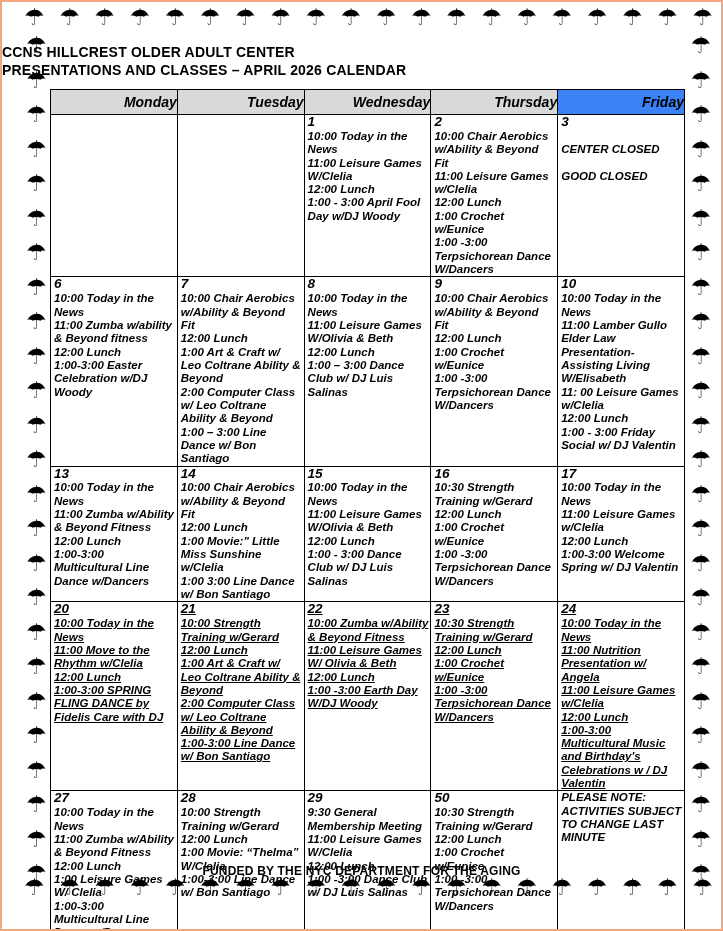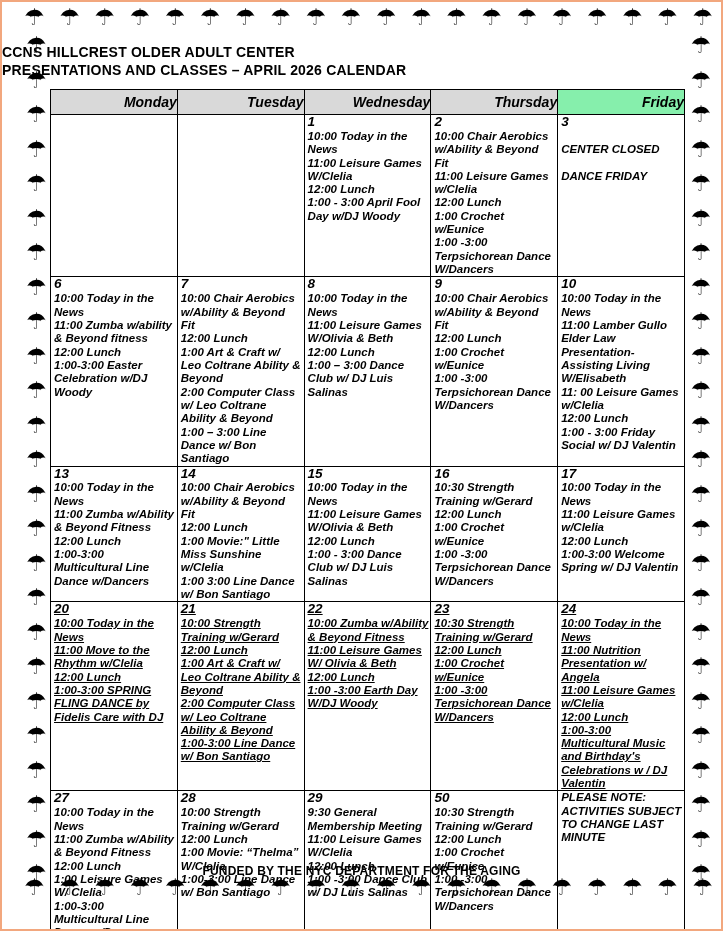--- a/index.html
+++ b/index.html
@@ -154,21 +154,21 @@
     <div>PRESENTATIONS AND CLASSES – APRIL 2026 CALENDAR</div>
   </div>
 
   <table class="cal">
     <thead>
         <tr id="head-row">
           <th style="background: rgb(217, 217, 217);">Monday</th>
           <th style="background: rgb(217, 217, 217);">Tuesday</th>
           <th style="background: rgb(217, 217, 217);">Wednesday</th>
           <th style="background: rgb(217, 217, 217);">Thursday</th>
-          <th style="background: #86efac;">Friday</th>
+          <th style="background: #3b82f6;">Friday</th>
         </tr>
       </thead>
     <tbody id="cal-body">
         <tr>
           <td></td>
           <td></td>
           <td>
             <div class="day-num">1</div>
             <div class="cell-line">10:00 Today in the News</div>
             <div class="cell-line">11:00 Leisure Games W/Clelia</div>
@@ -181,21 +181,21 @@
             <div class="cell-line">11:00 Leisure Games w/Clelia</div>
             <div class="cell-line">12:00 Lunch</div>
             <div class="cell-line">1:00 Crochet w/Eunice</div>
             <div class="cell-line">1:00 -3:00 Terpsichorean Dance W/Dancers</div>
           </td>
           <td>
             <div class="day-num">3</div>
             <div class="cell-line">&nbsp;</div>
             <div class="cell-line">CENTER CLOSED</div>
             <div class="cell-line">&nbsp;</div>
-            <div class="cell-line">DANCE FRIDAY</div>
+            <div class="cell-line">GOOD CLOSED</div>
           </td>
         </tr>
         <tr>
           <td>
             <div class="day-num">6</div>
             <div class="cell-line">10:00 Today in the News</div>
             <div class="cell-line">11:00 Zumba w/ability &amp; Beyond fitness</div>
             <div class="cell-line">12:00 Lunch</div>
             <div class="cell-line">1:00-3:00 Easter Celebration w/DJ Woody</div>
           </td>

